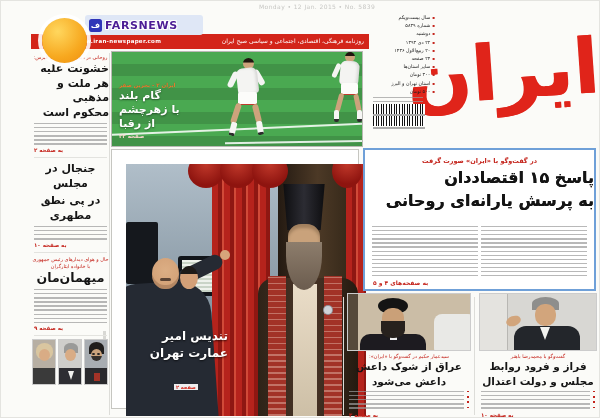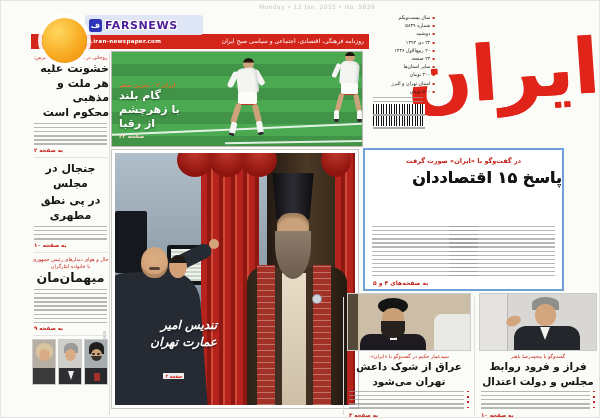--- a/index.html
+++ b/index.html
@@ -48,21 +48,21 @@
   .pp{position:absolute;}
   .p-head{position:absolute;border-radius:50%;background:linear-gradient(#20160f 40%,#cda37c 42%);}
   .p-torso{position:absolute;background:#f4f4f2;border-radius:6px 6px 4px 4px;box-shadow:inset -2px 0 3px rgba(0,0,0,.12);}
   .p-arm{position:absolute;background:#f4f4f2;border-radius:4px;}
   .p-shorts{position:absolute;background:#fcfcfa;border-bottom:1.5px solid #c03a2c;border-radius:2px;}
   .p-leg{position:absolute;background:#cda37c;border-radius:3px;}
   .p-sock{position:absolute;background:#f6f6f4;border-radius:2px;border-bottom:3px solid #2c2c2c;}
 
   
   .statue-frame{position:absolute;left:110px;top:148px;width:248px;height:260px;background:#fff;
-                border:1px solid #c6c6c1;padding:3px;font-style:italic;}
+                border:1px solid #c6c6c1;padding:14px;}
   .scene{position:relative;width:240px;height:252px;overflow:hidden;}
   .wall{position:absolute;left:0;top:0;width:152px;height:100%;background:linear-gradient(180deg,#b0bec9,#8797a3 55%,#70808c);}
   .wood{position:absolute;left:152px;top:0;width:88px;height:100%;background:linear-gradient(90deg,#241a12,#4c3926 45%,#2a2013);}
   .tvset{position:absolute;left:0;top:58px;width:32px;height:62px;background:#15181d;border-radius:2px;}
   .monitor{position:absolute;left:52px;top:92px;width:52px;height:40px;background:#11151a;border-radius:3px;padding:4px;}
   .monitor-screen{width:100%;height:100%;background:repeating-linear-gradient(#eef2ec 0,#eef2ec 2px,#c9d4c7 2px,#c9d4c7 4px);}
   .curtain{position:absolute;top:0;height:100%;background:repeating-linear-gradient(90deg,#b5231c 0,#b5231c 6px,#8e1712 6px,#8e1712 10px,#d04a38 10px,#d04a38 12px);}
   .curtain-c{left:86px;width:58px;}
   .curtain-r{left:220px;width:20px;}
   .swag{position:absolute;top:-10px;width:36px;height:34px;background:radial-gradient(circle at 50% 30%,#c0382a,#8e140f 70%);border-radius:50%;}
@@ -86,21 +86,21 @@
   .st-stole-l{left:142px;} .st-stole-r{left:198px;}
   .st-shirt{position:absolute;left:167px;top:120px;width:24px;height:132px;background:linear-gradient(#ead?c8,#cdbfa6);
             background:linear-gradient(#eaddc8,#cdbfa6);}
   .st-medal{position:absolute;left:198px;top:142px;width:8px;height:8px;background:#cfd2d8;border-radius:50%;box-shadow:0 0 0 1px #8f939b;}
   .statue-cap{position:absolute;left:10px;top:164px;width:92px;direction:rtl;text-align:right;
               font-size:12px;line-height:17px;font-weight:bold;color:#fff;text-shadow:0 1px 2px rgba(0,0,0,.65);}
   .statue-link{position:absolute;left:48px;top:220px;font-size:5px;font-weight:bold;color:#d3251a;background:rgba(255,255,255,.92);padding:0 2px;}
   .photo-credit{position:absolute;left:102px;top:330px;width:3px;height:36px;background:#d8d8d4;}
 
   
-  .main-box{position:absolute;left:362px;top:147px;width:201px;height:143px;background:#fff;border:2px solid #6fa0d8;direction:rtl;}
+  .main-box{position:absolute;left:362px;top:147px;width:233px;height:143px;background:#fff;border:2px solid #6fa0d8;direction:rtl;}
   .mb-kicker{margin-top:7px;text-align:center;font-size:6.5px;font-weight:bold;color:#c4231b;}
   .mb-h{margin-top:3px;text-align:right;font-size:16px;line-height:20px;font-weight:800;color:#141414;text-shadow:0 0 .6px #141414;}
   .mb-col{position:absolute;top:76px;width:106px;height:50px;}
   .mb-col-r{right:7px;} .mb-col-l{left:7px;}
   .mb-link{position:absolute;left:8px;bottom:3px;font-size:6px;font-weight:bold;color:#c4231b;direction:rtl;}
 
   
   .tl{background:repeating-linear-gradient(to bottom,#9a9a9a 0,#9a9a9a 1.3px,transparent 1.3px,transparent 4.1px);opacity:.7;}
   .plink{color:#c4231b;font-weight:bold;}
   .vline{position:absolute;width:1px;background:#ddddd9;}
@@ -257,20 +257,21 @@
         <div>عمارت تهران</div>
       </div>
       <div class="statue-link">صفحه ۲</div>
     </div>
   </div>
   <div class="photo-credit"></div>
 
   <div class="main-box">
     <div class="mb-kicker">در گفت‌وگو با «ایران» صورت گرفت</div>
     <div class="mb-h">پاسخ ۱۵ اقتصاددان</div>
+    <div class="mb-h">به پرسش یارانه‌ای روحانی</div>
     <div class="mb-col mb-col-r tl"></div>
     <div class="mb-col mb-col-l tl"></div>
     <div class="mb-link">به صفحه‌های ۴ و ۵</div>
   </div>
 
   <div class="left-col">
     <div class="kicker lc-k1">روحانی در دیدار وزیر خارجه قبرس:</div>
     <div class="hl lc-h1">خشونت علیه</div>
     <div class="hl lc-h1">هر ملت و مذهبی</div>
     <div class="hl lc-h1">محکوم است</div>
@@ -318,21 +319,21 @@
       <div class="hk-door"></div>
       <div class="hk-chair"></div>
       <div class="hk-robe"></div>
       <div class="hk-collar"></div>
       <div class="hk-turban"></div>
       <div class="hk-face"></div>
       <div class="hk-beard"></div>
     </div>
     <div class="kicker sec-k">سیدعمار حکیم در گفت‌وگو با «ایران»:</div>
     <div class="hl sec-h">عراق از شوک داعش</div>
-    <div class="hl sec-h">تهران می‌شود</div>
+    <div class="hl sec-h">داعش می‌شود</div>
     <div class="sec-body">
       <div class="bul"></div>
         <div class="tl"></div>
     </div>
     <div class="sec-link plink">به صفحه ۳</div>
   </div>
 
   <div class="story-sec" style="left:478px;width:118px;">
     <div class="sec-photo">
       <div class="bh-bg"></div>

